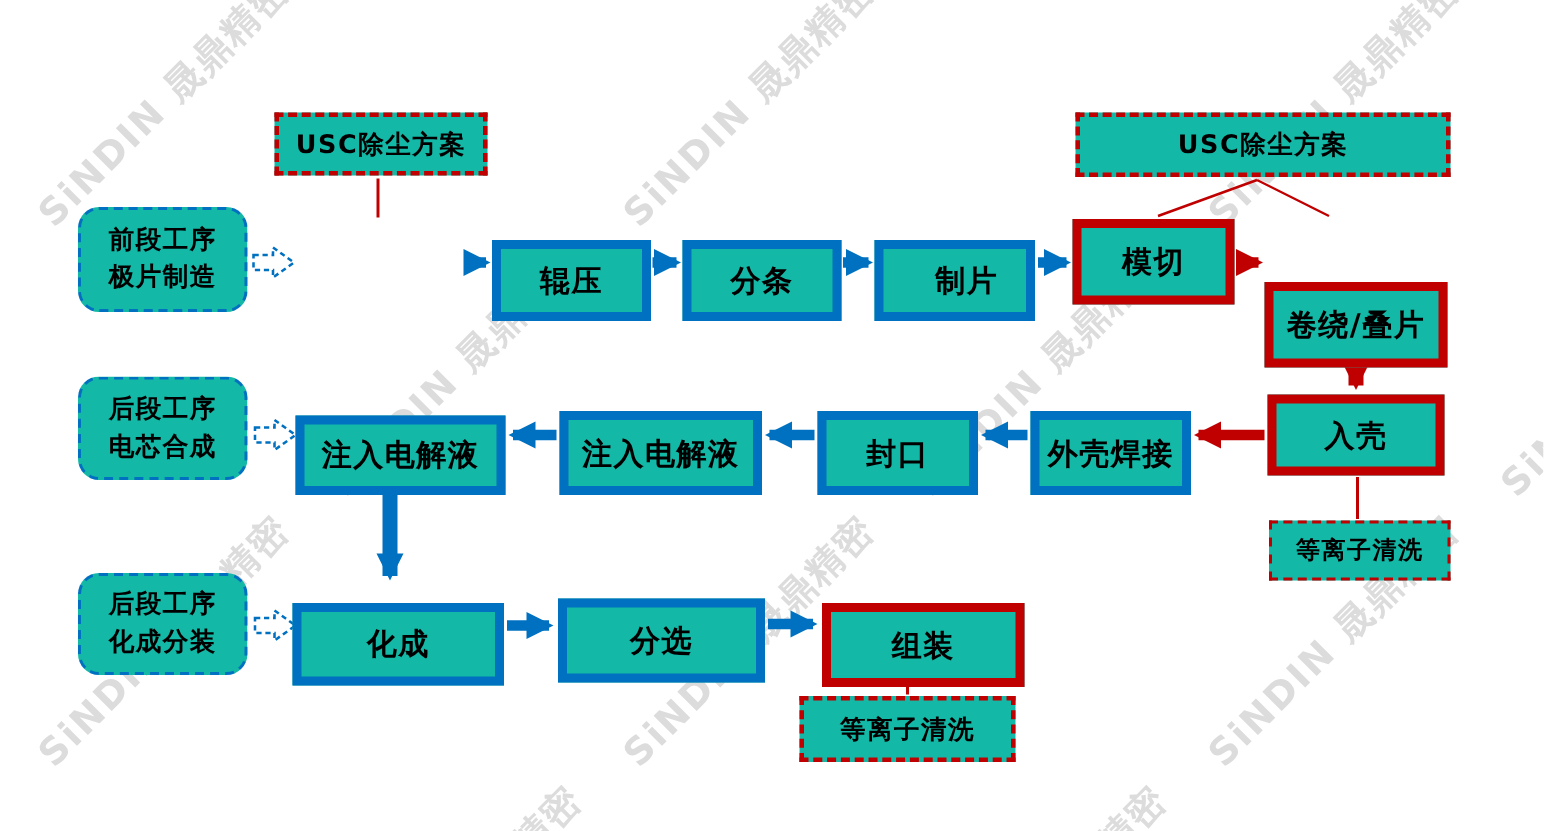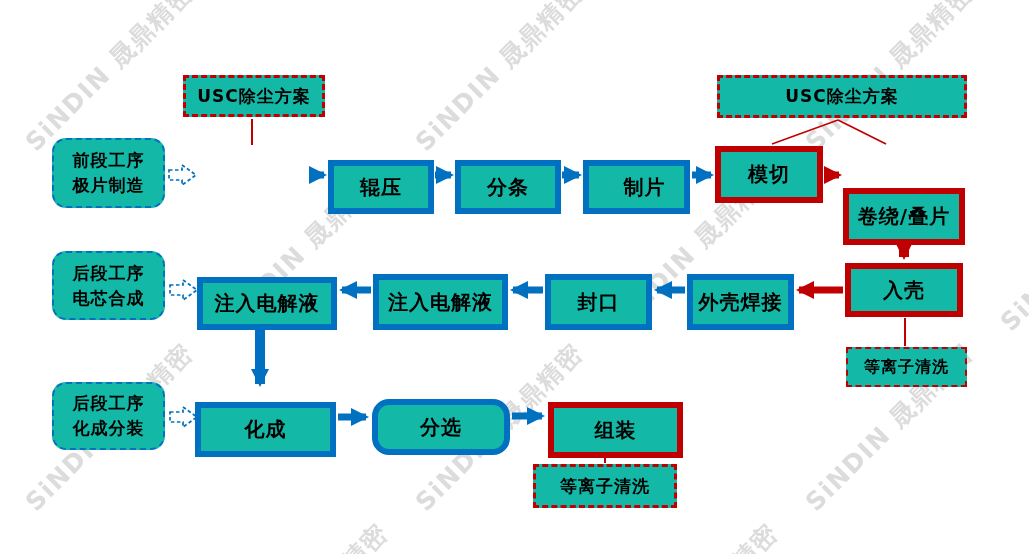--- a/index.html
+++ b/index.html
@@ -45,21 +45,21 @@
   #p-slitting      {left:455px;top:148px;width:106px;height:54px;}
   #p-sheet         {left:583px;top:148px;width:107px;height:54px;padding-left:16px;}
   #p-diecut        {left:715px;top:146px;width:108px;height:57px;}
   #p-winding       {left:843px;top:146px;width:122px;height:57px;margin-top:42px;}
   #p-inject1       {left:197px;top:265px;width:140px;height:53px;}
   #p-inject2       {left:373px;top:262px;width:135px;height:56px;}
   #p-sealing       {left:545px;top:262px;width:107px;height:56px;}
   #p-casewelding   {left:687px;top:262px;width:107px;height:56px;}
   #p-caseinsertion {left:845px;top:263px;width:118px;height:54px;}
   #p-formation     {left:195px;top:390px;width:141px;height:55px;}
-  #p-sorting       {left:372px;top:387px;width:138px;height:56px;border-radius:17px;}
+  #p-sorting       {left:372px;top:387px;width:138px;height:56px;}
   #p-assembly      {left:548px;top:402px;width:135px;height:56px;}
 </style>
 </head>
 <body>
 
 <div id="canvas">
 
   <div id="wm-layer">
       <span class="wm" style="left: 30px; top: 130px;">SiNDIN 晟鼎精密</span>
       <span class="wm" style="left: 420px; top: 130px;">SiNDIN 晟鼎精密</span>

